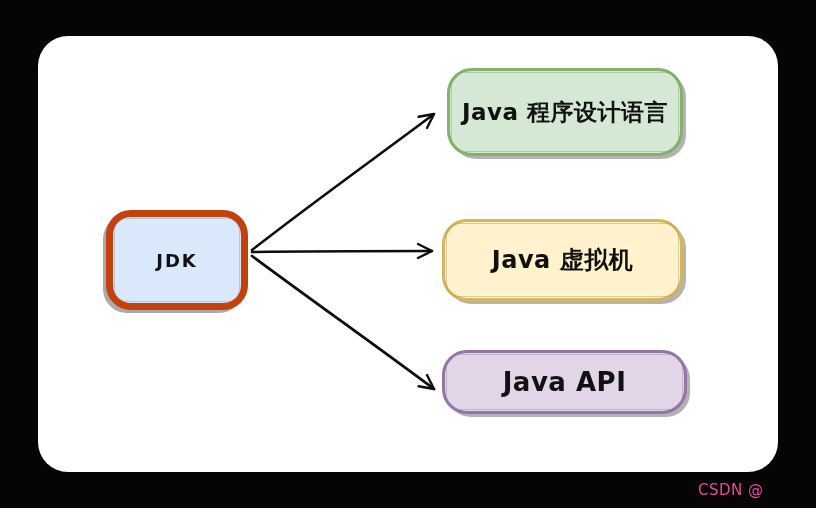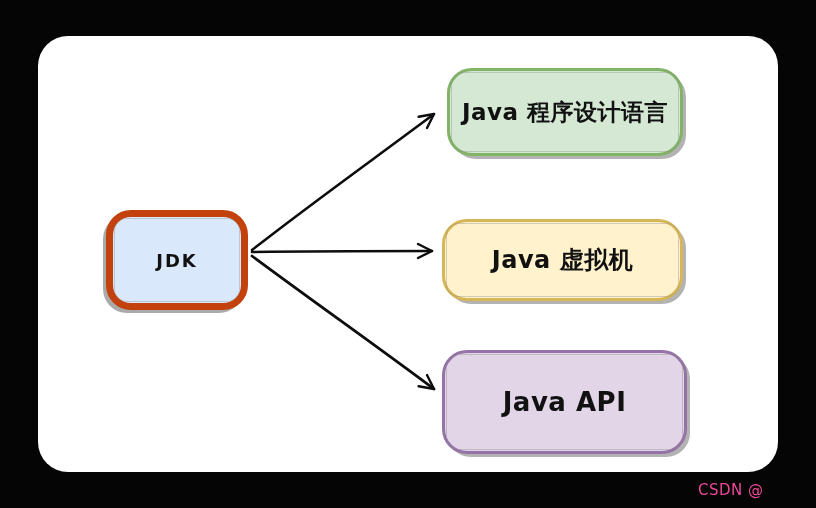--- a/index.html
+++ b/index.html
@@ -62,21 +62,21 @@
   }
   .node-jvm {
     left: 442px; top: 210px; width: 241px; height: 82px;
     background: #fff2cc;
     border: 3px solid #d6b656;
     box-shadow: 4px 4px 0 -1px #b3b3b3;
     font-size: 24px;
     margin-top: 9px;
   }
   .node-api {
-    left: 442px; top: 350px; width: 245px; height: 104px;
+    left: 442px; top: 350px; width: 245px; height: 64px;
     background: #e1d5e7;
     border: 3px solid #9673a6;
     box-shadow: 4px 4px 0 -1px #b3b3b3;
     font-size: 26px;
   }
   .edges-layer {
     position: absolute;
     left: 0; top: 0;
     width: 816px;
     height: 508px;

